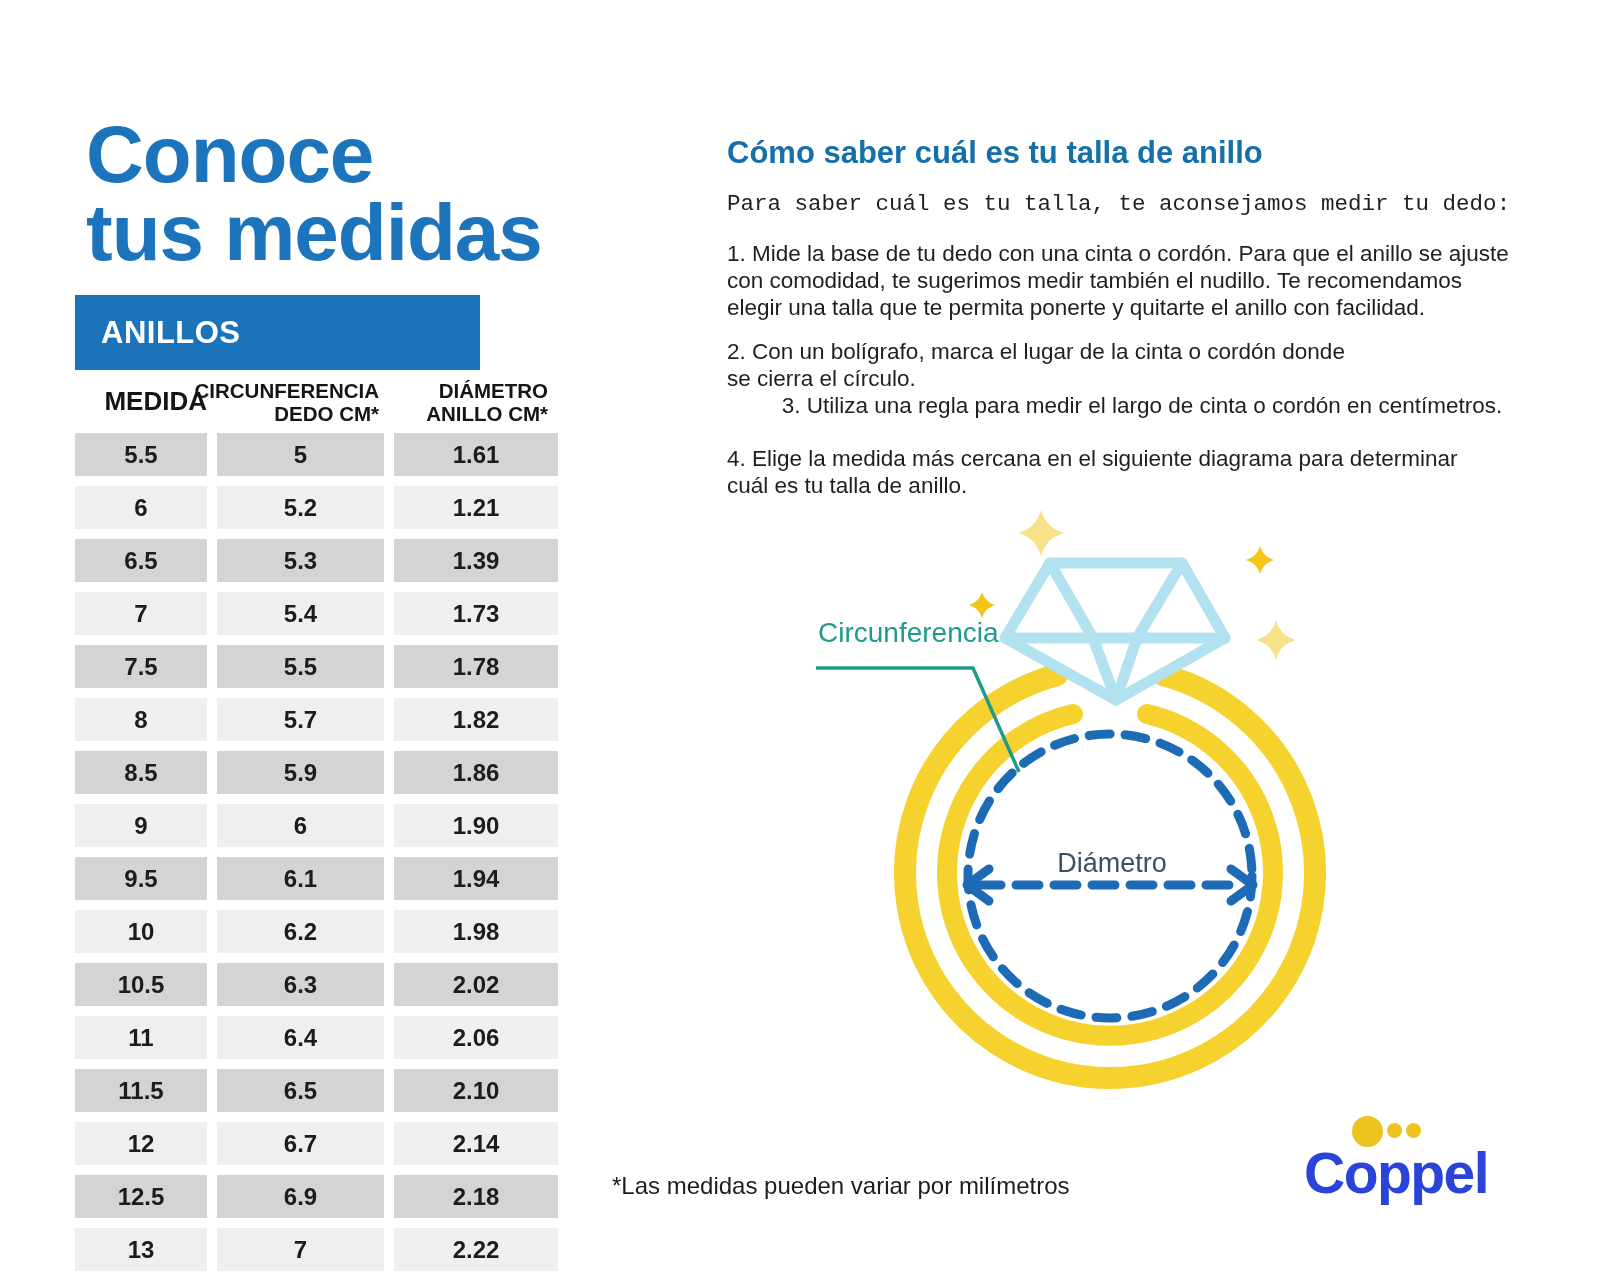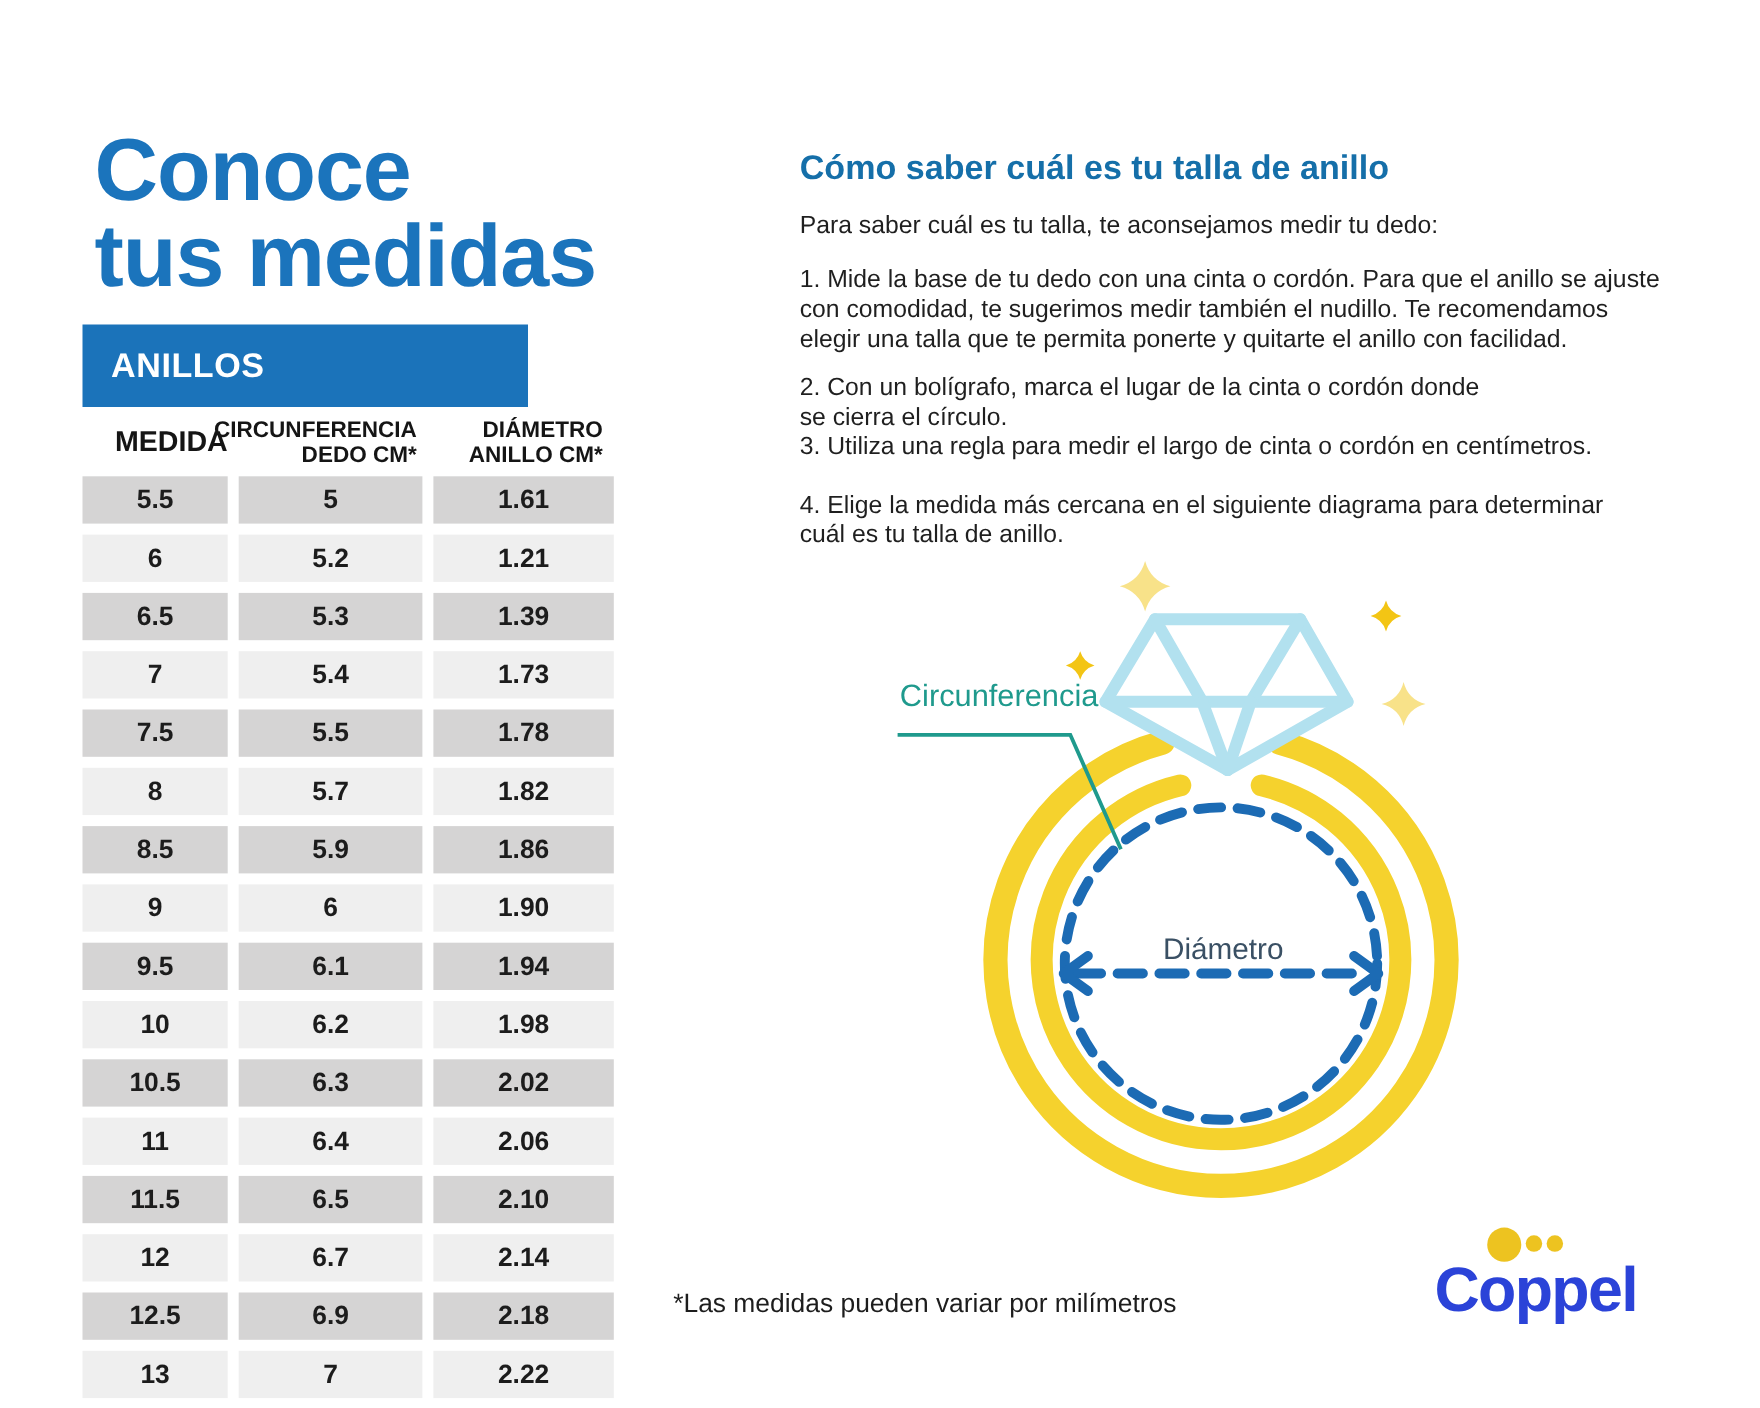--- a/index.html
+++ b/index.html
@@ -35,24 +35,24 @@
     font-weight:bold;font-size:24px;color:#1c1c1c;
   }
   .cell.odd{background:#d5d4d4;}
   .cell.even{background:#efefef;}
   
   .right-col{position:absolute;left:727px;top:135px;width:830px;color:#1f1f1f;}
   .guide-heading{
     margin:0 0 20px 0;color:#156fa9;font-weight:bold;font-size:31px;line-height:36px;
   }
   .right-col p{font-size:22.5px;line-height:27px;white-space:pre-line;}
-  .intro{margin:12px 0 22px 0;}
+  .intro{margin:12px 0 22px 0;font-family:Liberation Mono, monospace;}
   .step1{margin:0 0 17px 0;}
   .step2{margin:0;}
-  .step3{margin:0 0 26px 0;}
+  .step3{margin:0 0 26px 0;text-align:center;}
   .step4{margin:0;}
   
   .diagram{position:absolute;left:780px;top:480px;width:620px;height:660px;}
   
   .footnote{position:absolute;left:612px;top:1172px;font-size:24px;color:#1d1d1d;}
   
   .logo{position:absolute;left:1304px;top:1114px;width:220px;height:110px;}
   .logo .word{
     position:absolute;left:0;top:26px;color:#2b43d8;font-weight:bold;
     font-size:57px;letter-spacing:-1.5px;

